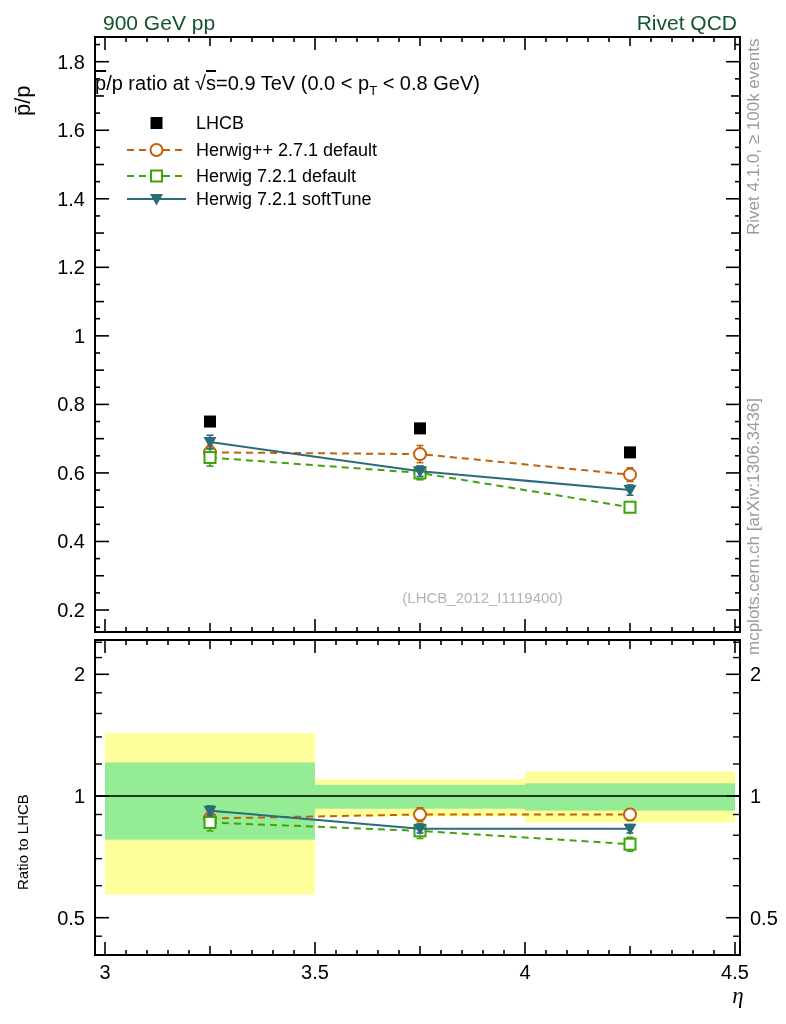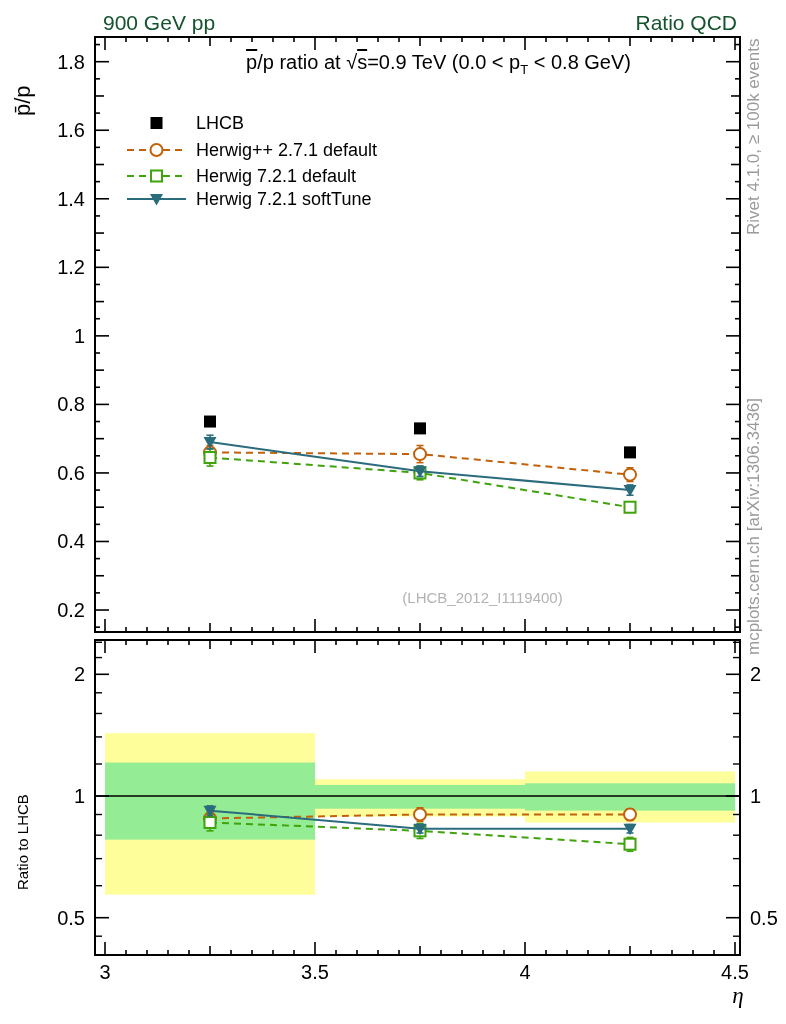--- a/index.html
+++ b/index.html
@@ -1,40 +1,40 @@
 <!DOCTYPE html>
 <html><head>
 <meta charset="utf-8">
 <style>
   html,body{margin:0;padding:0;background:#fff;}
   .page{position:relative;width:786px;height:1024px;background:#fff;
         font-family:"Liberation Sans",sans-serif;overflow:hidden;}
   .abs{position:absolute;}
   .hdr{font-size:21px;color:#14532d;white-space:nowrap;}
-  .title{left:95px;top:51px;width:536px;text-align:right;font-size:20px;color:#000;white-space:nowrap;}
+  .title{left:95px;top:72px;width:536px;text-align:left;font-size:20px;color:#000;white-space:nowrap;}
   .ov{text-decoration:overline;}
   .title sub{font-size:13px;}
   .vert{writing-mode:vertical-rl;transform:rotate(180deg);white-space:nowrap;}
   .ylab-main{left:10px;top:36px;height:80px;font-size:22px;color:#000;}
   .ylab-ratio{left:14px;top:700px;height:190px;font-size:15px;color:#000;}
   .side{color:#9a9a9a;font-size:17px;}
   .side-top{left:744px;top:30px;height:205px;}
   .side-bot{left:744px;top:328px;height:327px;}
   .watermark{left:95px;top:589px;width:775px;text-align:center;font-size:15px;color:#b3b3b3;}
   .etalab{left:718px;top:983px;width:40px;text-align:center;font-size:23px;
           font-family:"Liberation Serif",serif;font-style:italic;color:#000;}
   svg text{font-family:"Liberation Sans",sans-serif;}
 </style>
 </head>
 <body>
 
 <div class="page">
 
   <div class="abs hdr" style="left:103px;top:11px;">900 GeV pp</div>
-  <div class="abs hdr" style="right:49px;top:11px;text-align:right;">Ratio QCD</div>
+  <div class="abs hdr" style="right:49px;top:11px;text-align:right;">Rivet QCD</div>
 
   <div class="abs vert ylab-main">
     <span>p̄/p</span>
   </div>
 
   <div class="abs title"><span class="ov">p</span><span>/p ratio at </span><span>√</span><span class="ov">s</span><span>=0.9 TeV (0.0 &lt; p</span><sub>T</sub><span> &lt; 0.8 GeV)</span></div>
 
   <div class="abs vert side side-top">Rivet 4.1.0, ≥ 100k events</div>
   <div class="abs vert side side-bot">mcplots.cern.ch [arXiv:1306.3436]</div>
 

